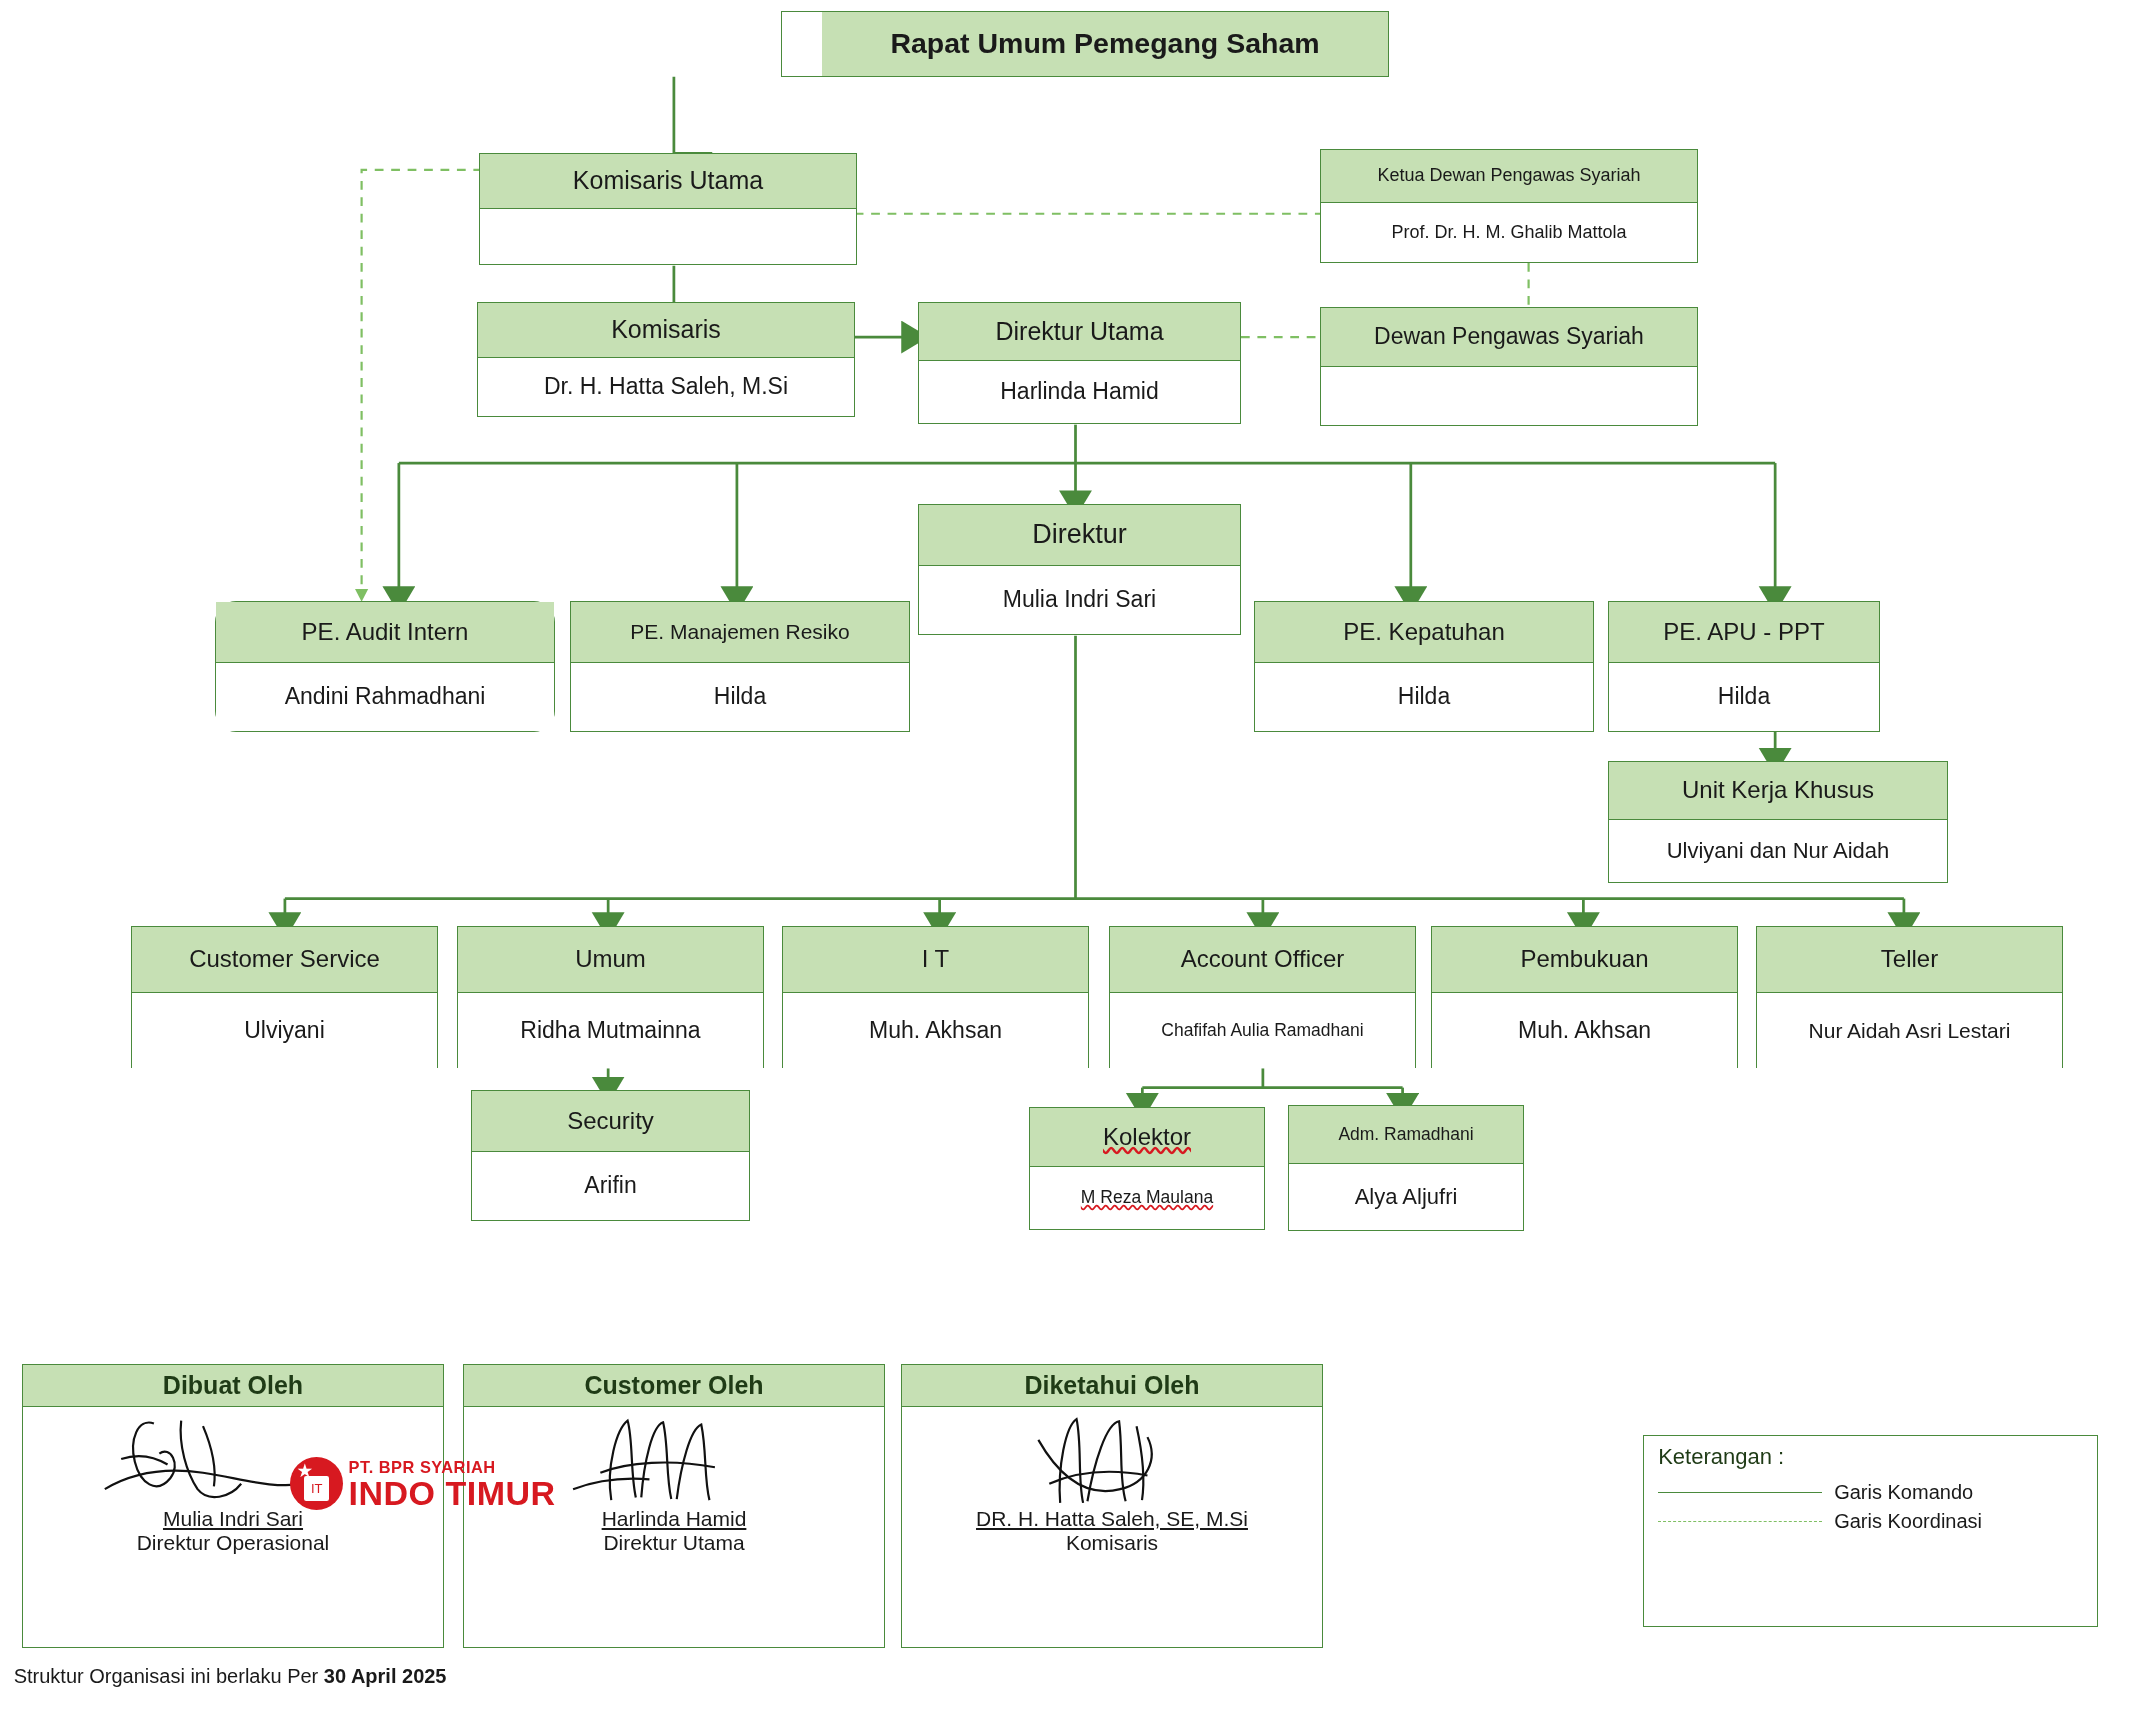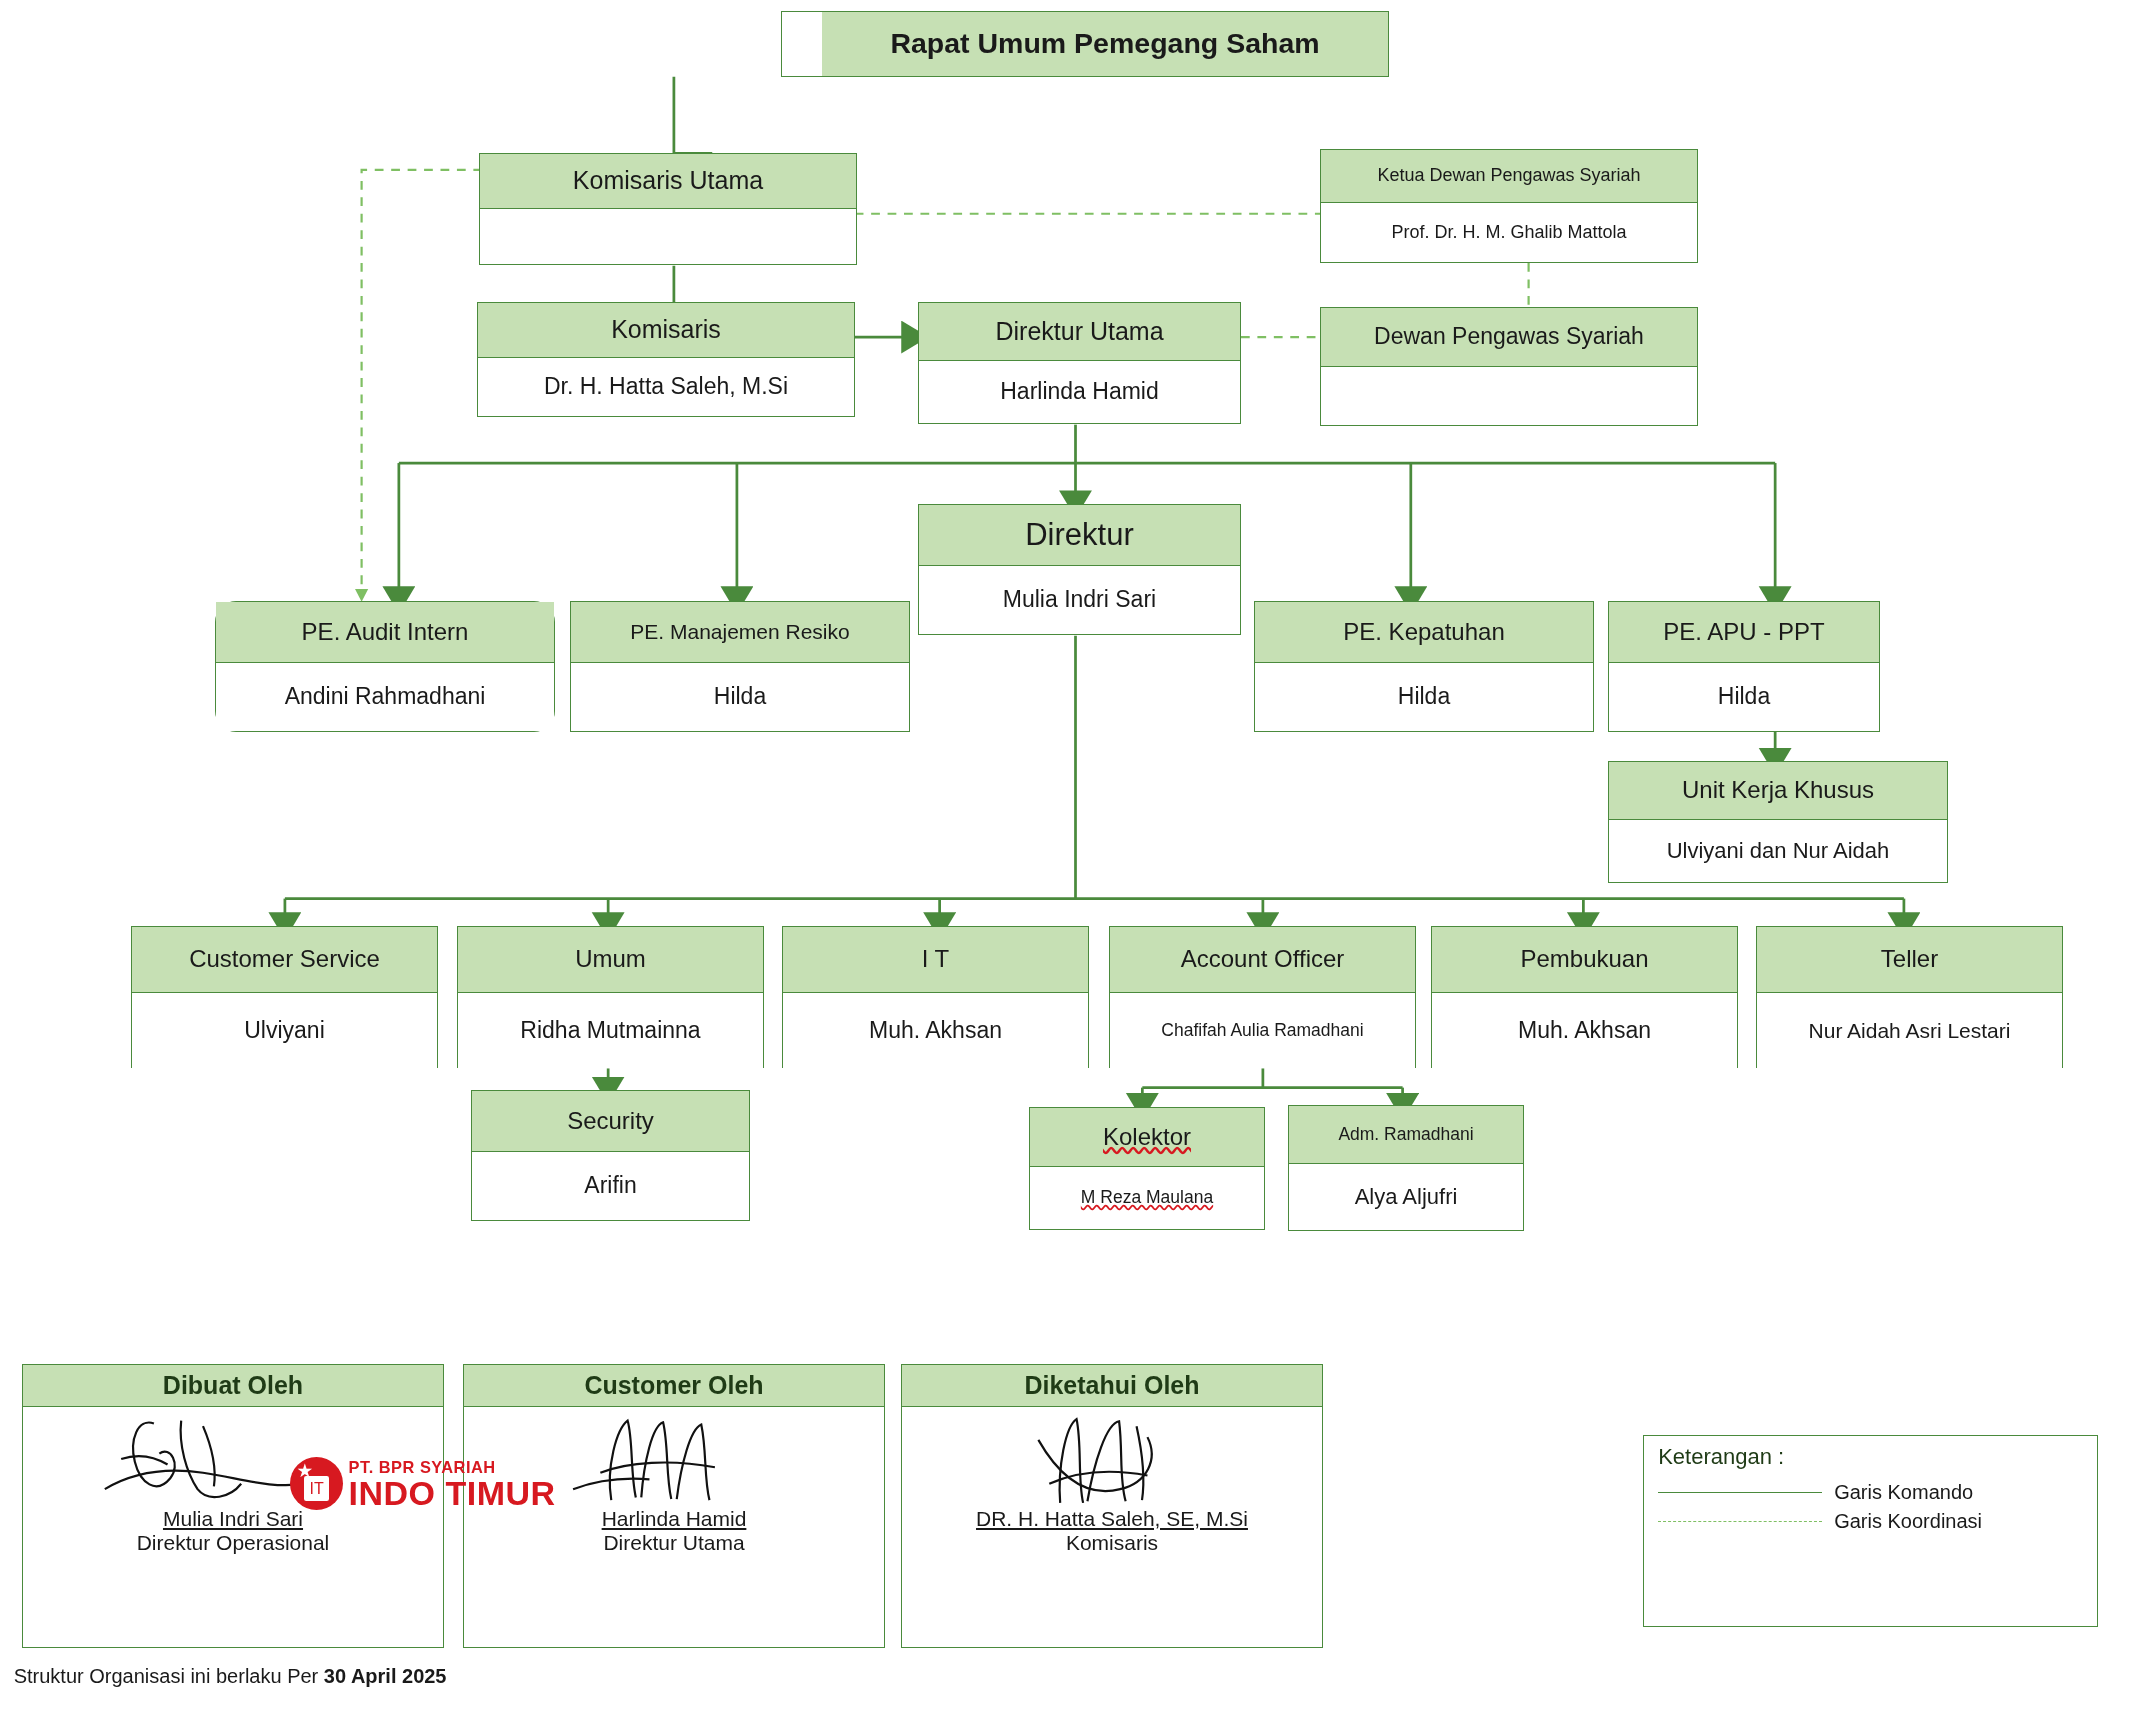--- a/index.html
+++ b/index.html
@@ -140,21 +140,21 @@
     color: #ffffff;
     font-size: 18.6px;
   }
   #logo .mark .inner {
     position: absolute;
     left: 14.2px; top: 18.6px;
     width: 25px; height: 25px;
     background: #ffffff;
     border-radius: 2.2px;
     color: #d71920;
-    font-size: 16px;
+    font-size: 13px;
     text-align: center;
     line-height: 25px;
   }
   #logo .txt .l1 {
     font-size: 16.4px;
     font-weight: bold;
     color: #d71920;
     letter-spacing: 0.5px;
   }
   #logo .txt .l2 {
@@ -257,21 +257,21 @@
     <div class="hdr" style="height:58px; font-size:25px;">Direktur Utama</div>
     <div class="body" style="height:62px; font-size:23px;">Harlinda Hamid</div>
   </div>
 
   <div class="box" style="left:1320px; top:307px; width:378px; height:119px;">
     <div class="hdr" style="height:59px; font-size:23px;">Dewan  Pengawas  Syariah</div>
     <div class="body" style="height:58px; font-size:22px;"></div>
   </div>
 
   <div class="box" style="left:918px; top:504px; width:323px; height:131px;">
-    <div class="hdr" style="height:61px; font-size:31px;">Direktur</div>
+    <div class="hdr" style="height:61px; font-size:27px;">Direktur</div>
     <div class="body" style="height:68px; font-size:23px;">Mulia  Indri Sari</div>
   </div>
 
   <div class="box" style="left:215px; top:601px; width:340px; height:131px;border-radius:21px;">
     <div class="hdr" style="height:61px; font-size:24px;">PE. Audit Intern</div>
     <div class="body" style="height:68px; font-size:23px;">Andini Rahmadhani</div>
   </div>
 
   <div class="box" style="left:570px; top:601px; width:340px; height:131px;">
     <div class="hdr" style="height:61px; font-size:21px;">PE. Manajemen  Resiko</div>

